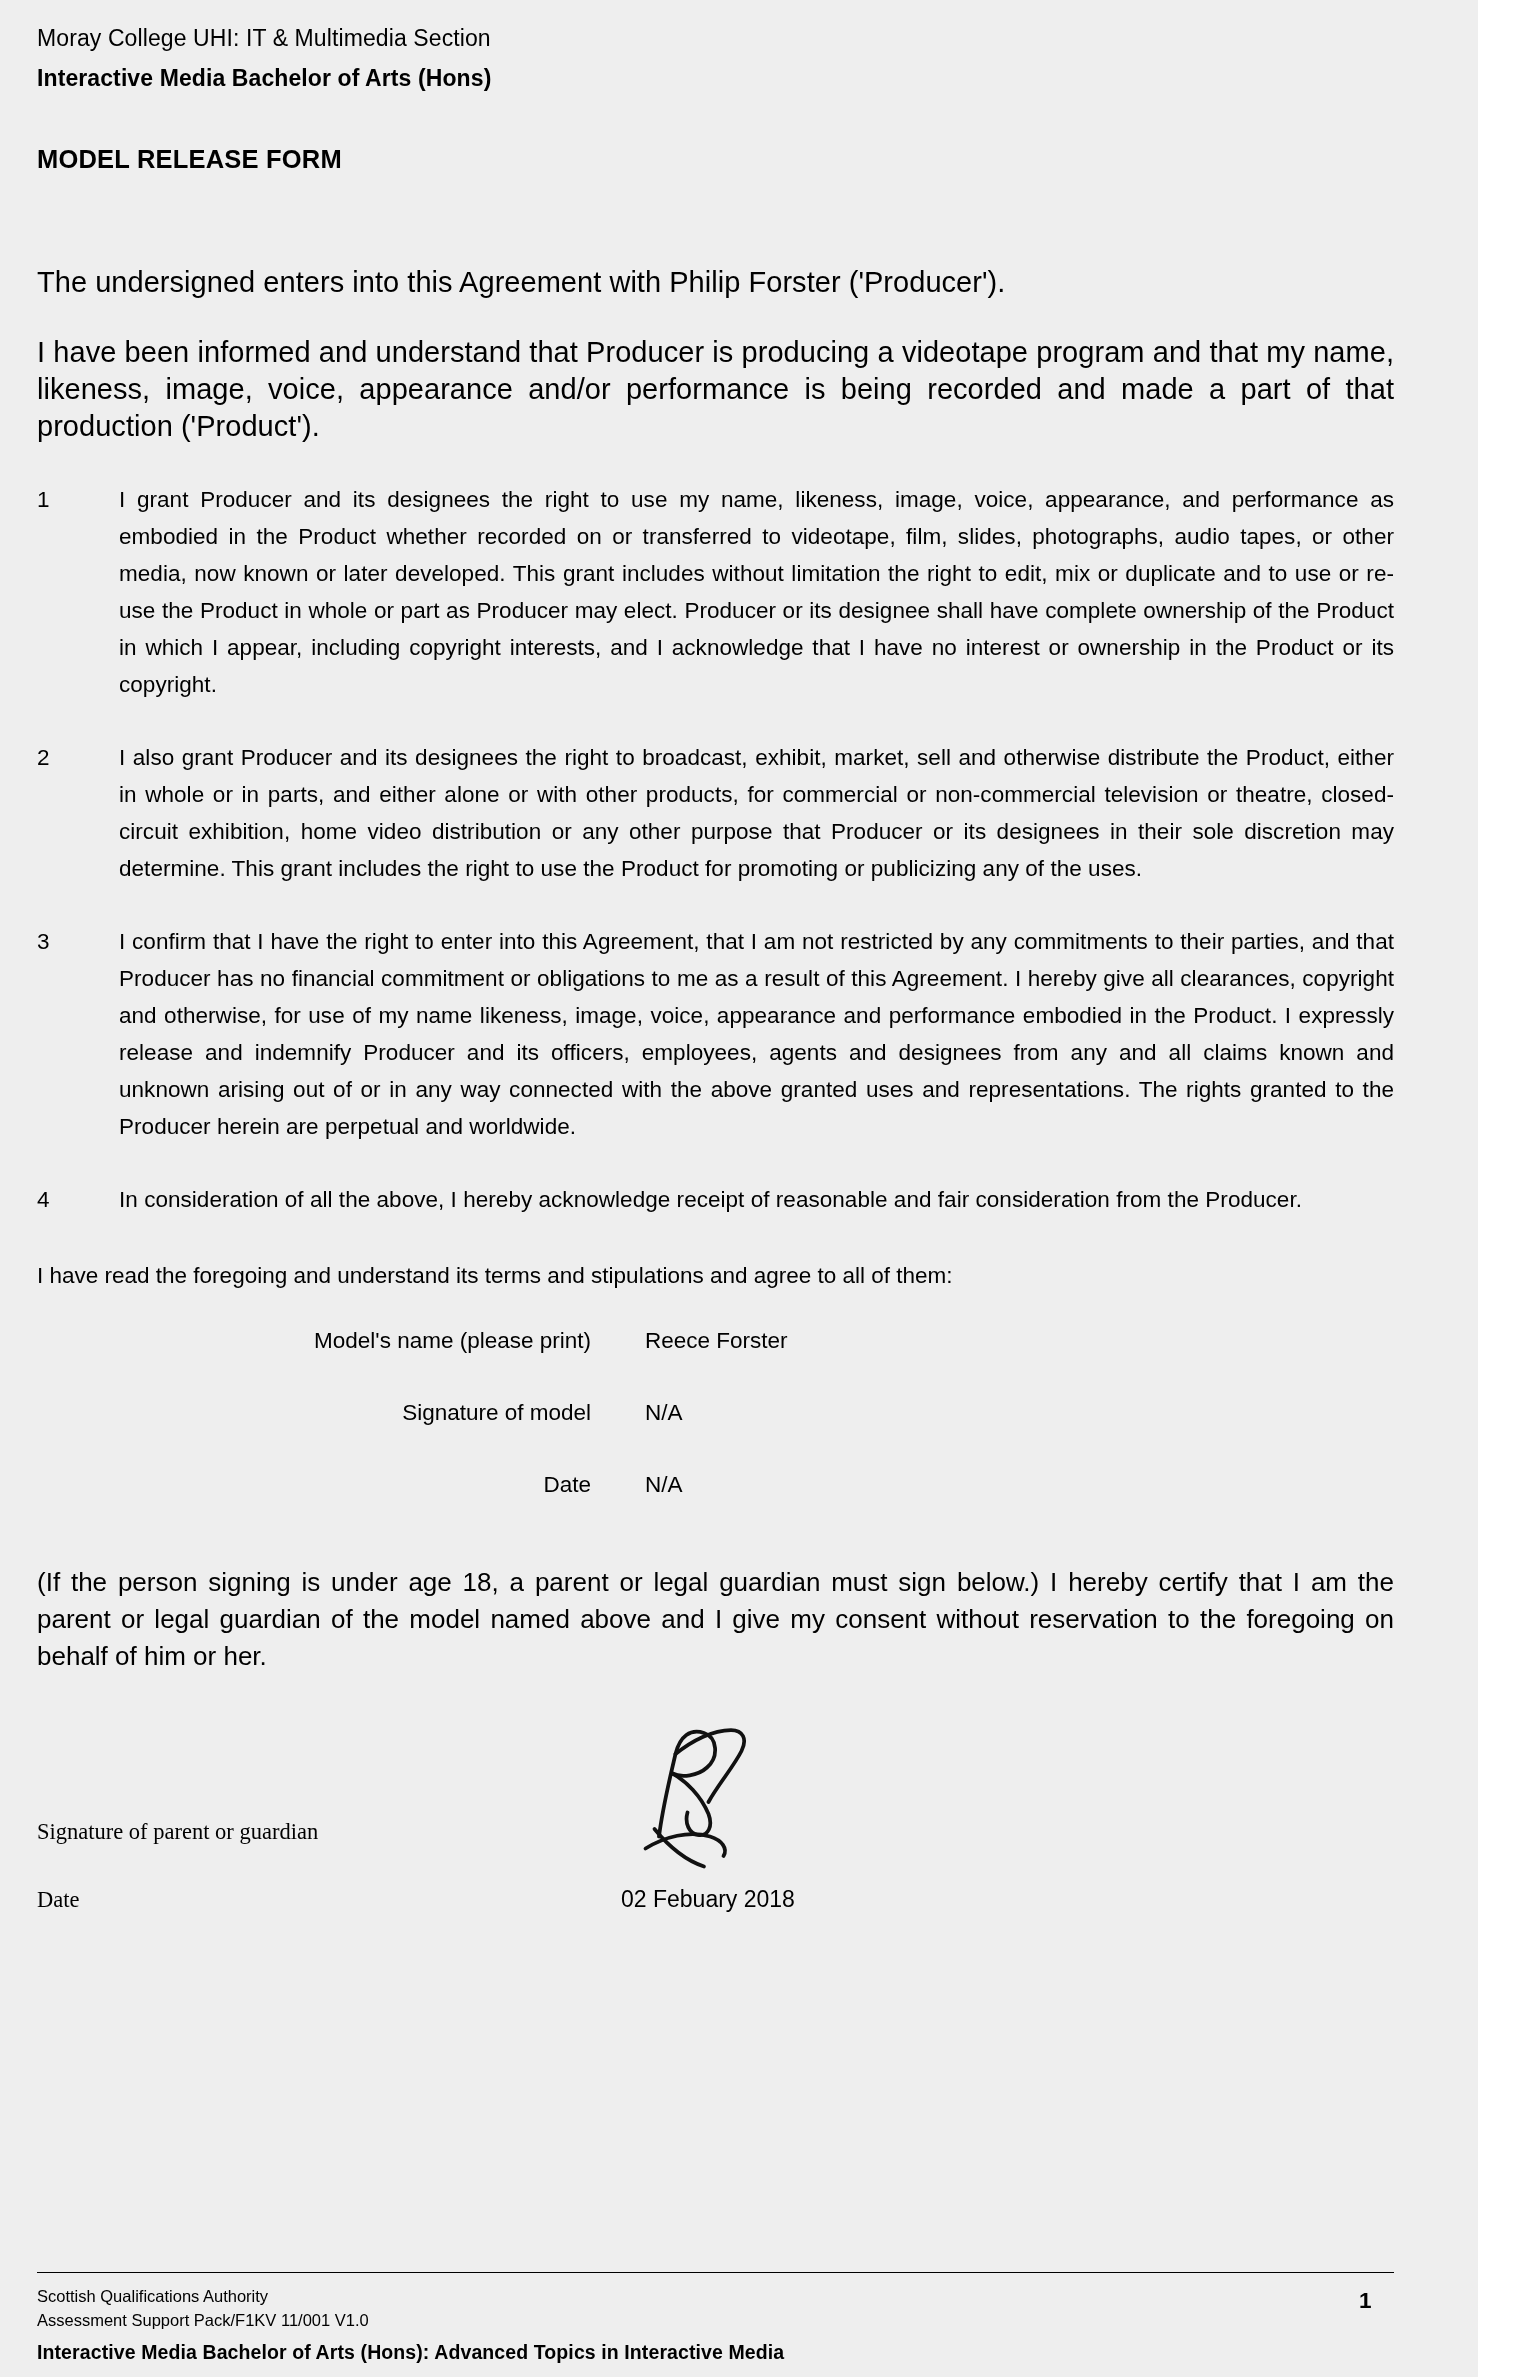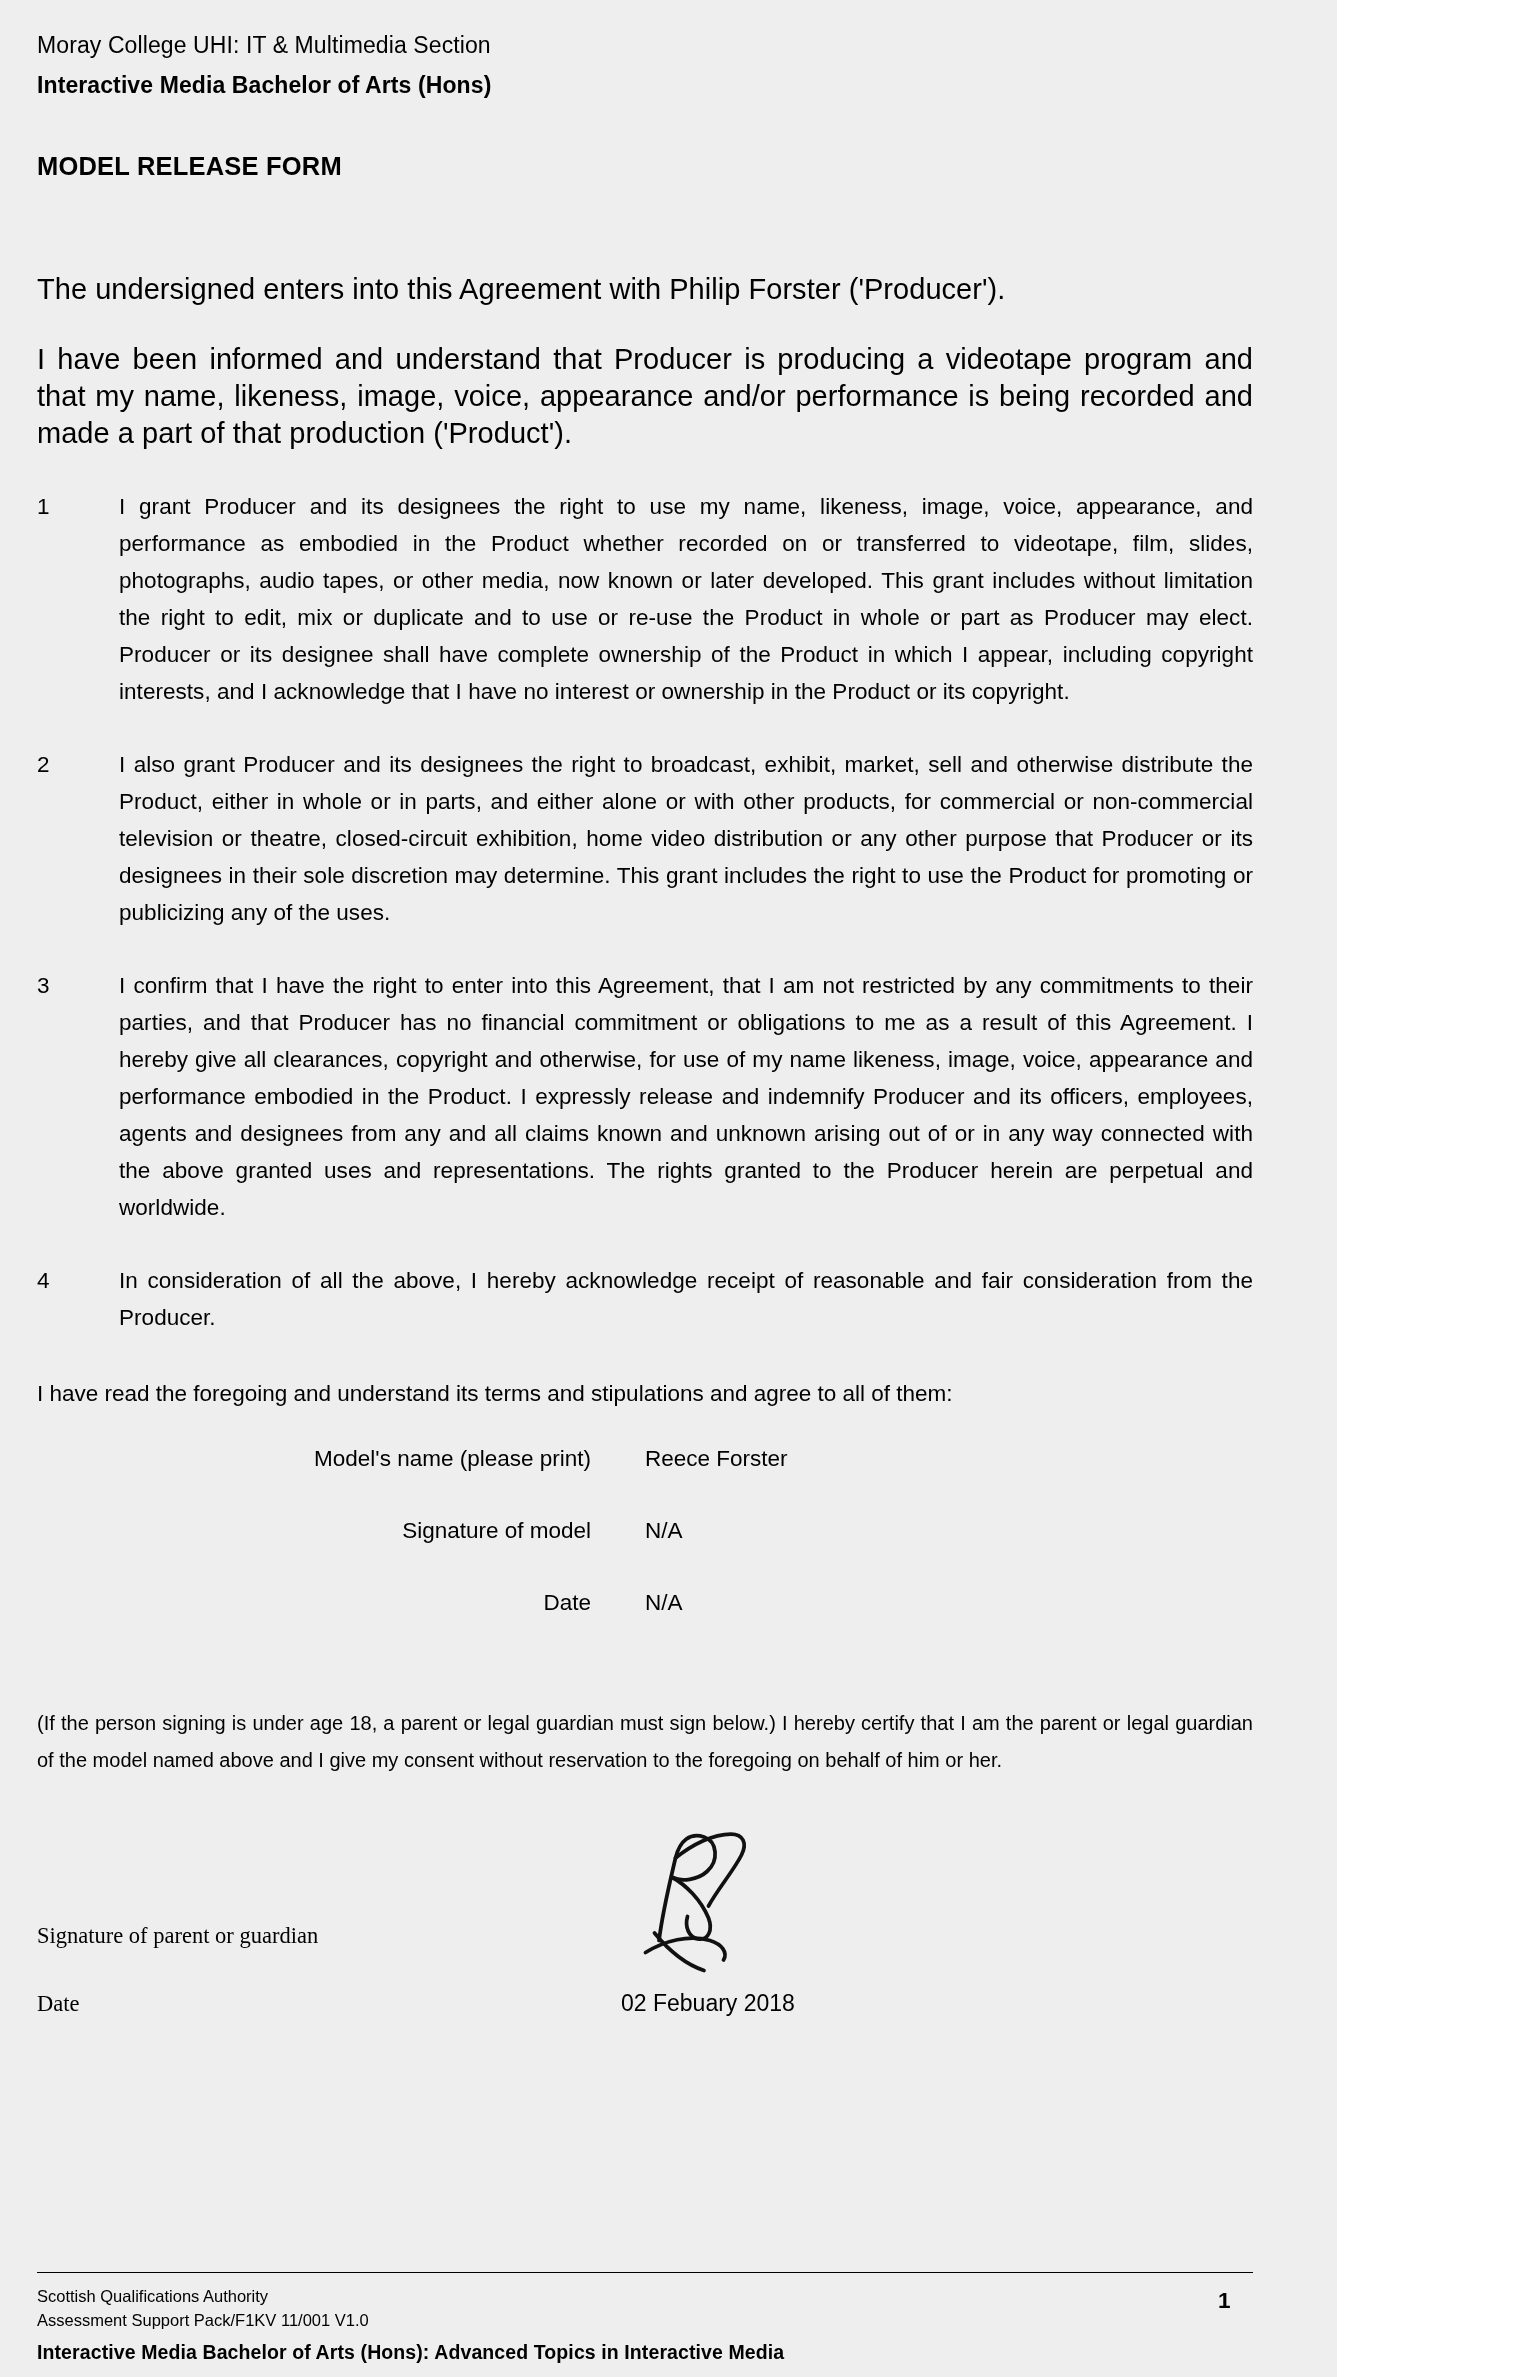--- a/index.html
+++ b/index.html
@@ -7,25 +7,25 @@
     padding: 0;
     background: #ffffff;
   }
   body {
     width: 1539px;
     font-family: "Liberation Sans", sans-serif;
     color: #000000;
   }
   .page {
     position: relative;
-    width: 1337px;
+    width: 1478px;
     min-height: 2377px;
     background: #eeeeee;
     box-sizing: border-box;
-    padding: 25px 84px 0 37px;
+    padding: 18px 84px 0 37px;
   }
   .header-block {
     margin: 0;
     padding-top: 4.5px;
   }
   .header-line1 {
     font-size: 23px;
     line-height: 30px;
     letter-spacing: 0.1px;
   }
@@ -87,22 +87,22 @@
     width: 554px;
     flex: 0 0 554px;
     text-align: right;
     padding-right: 0;
   }
   .field-value {
     flex: 1 1 auto;
     padding-left: 54px;
   }
   .guardian-block {
-    margin-top: 84px;
-    font-size: 20px;
+    margin-top: 61px;
+    font-size: 26px;
     line-height: 37px;
     text-align: justify;
   }
   .sig-area {
     position: relative;
     margin-top: 71px;
     height: 142px;
   }
   .sig-row {
     position: absolute;

